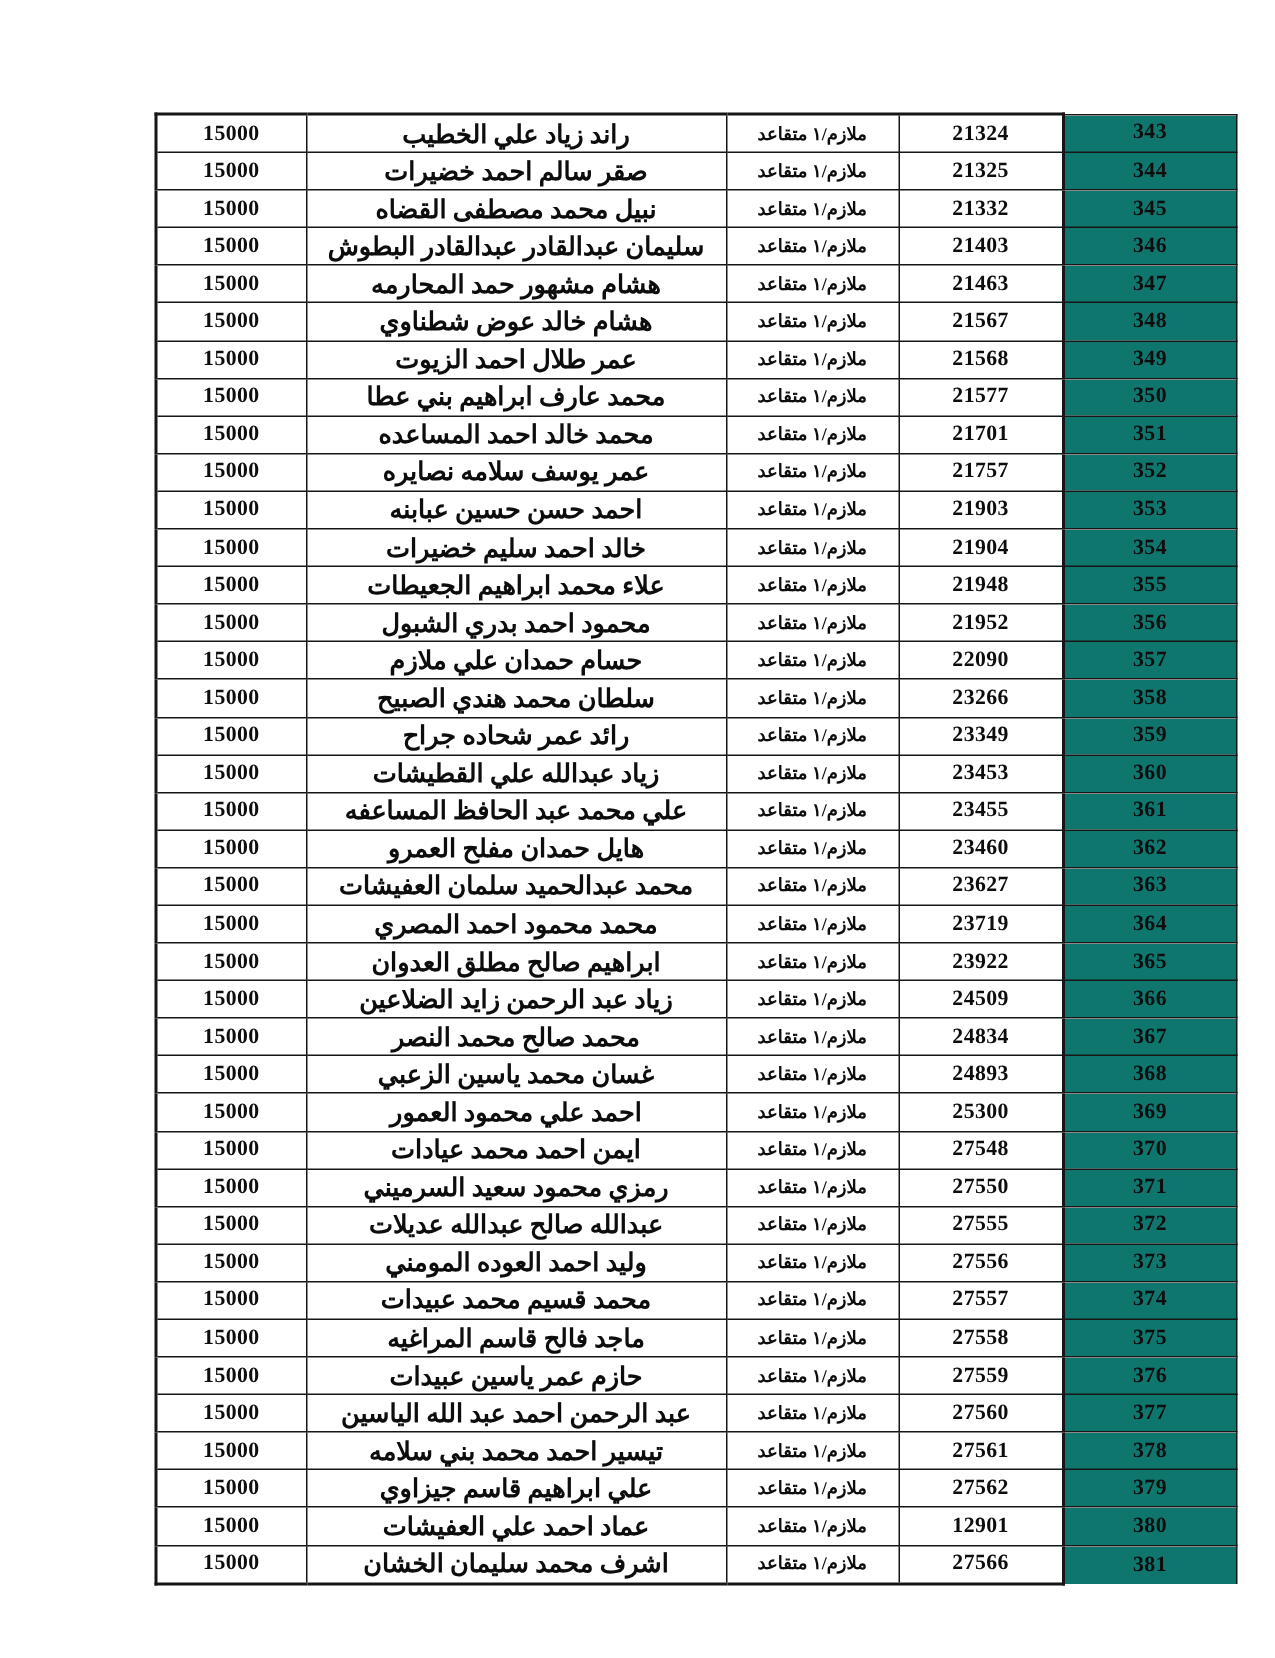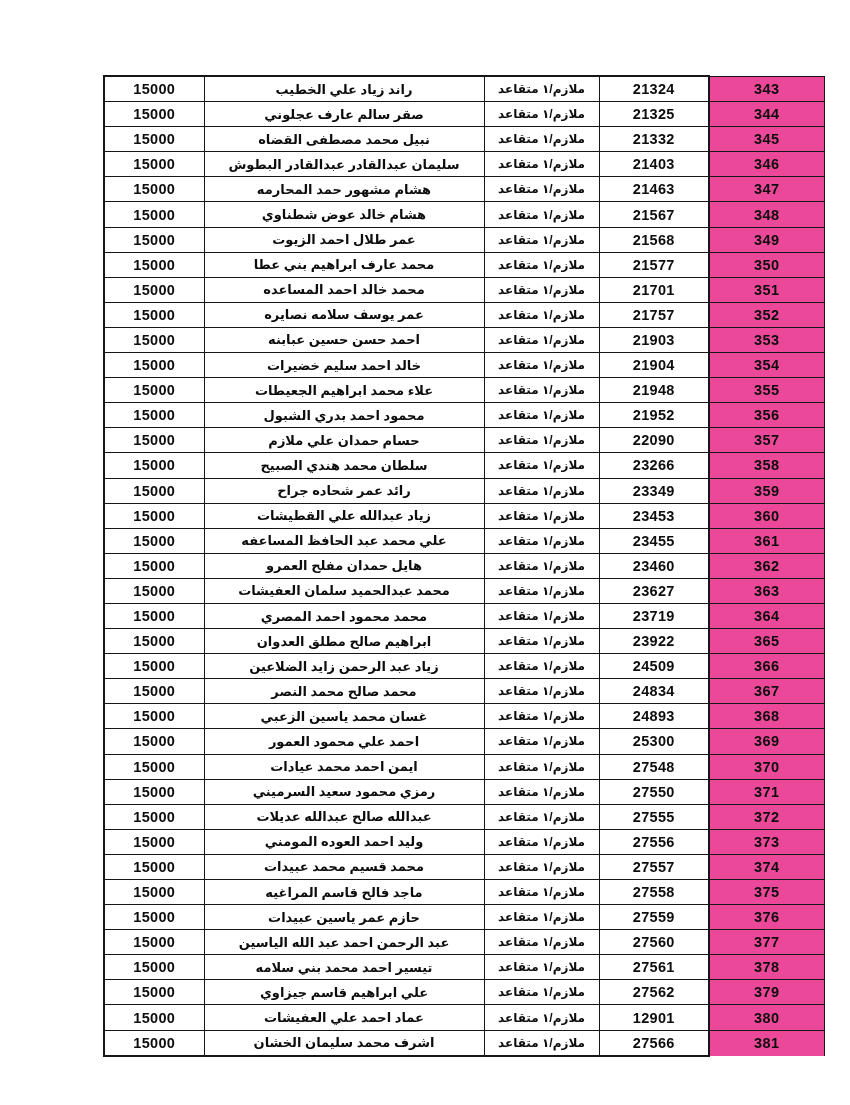--- a/index.html
+++ b/index.html
@@ -9,20 +9,21 @@
     height: 1105px;
     background: #ffffff;
     overflow: hidden;
     font-family: "Liberation Sans", "DejaVu Sans", sans-serif;
   }
   .page {
     position: relative;
     width: 850px;
     height: 1105px;
     background: #ffffff;
+    font-family: Liberation Serif, serif;
   }
   table.roster {
     position: absolute;
     left: 103px;
     top: 75px;
     width: 720px;
     border-collapse: collapse;
     table-layout: fixed;
   }
   table.roster td {
@@ -40,33 +41,33 @@
   table.roster td.cell-amount { border-left-width: 2px; }
   table.roster td.cell-id { border-right-width: 2px; }
   table.roster tr:first-child td:not(.cell-seq) { border-top-width: 2px; }
   table.roster tr:last-child td:not(.cell-seq) { border-bottom-width: 2px; }
 
   .cell-amount {
     font-size: 14.5px;
     letter-spacing: 0.3px;
   }
   .cell-name {
-    font-size: 13px;
+    font-size: 17px;
     direction: rtl;
   }
   .cell-rank {
     font-size: 12px;
     direction: rtl;
   }
   .cell-id {
     font-size: 14.5px;
     letter-spacing: 0.3px;
   }
   .cell-seq {
-    background: #ec4899;
+    background: #0f766e;
     color: #ffffff;
     font-size: 14.5px;
     letter-spacing: 0.4px;
     border-top: none;
     border-right: 2px solid #3a62a8;
     border-bottom: 2px solid #ccd9f0;
     border-left: 1px solid #161616;
     margin-left: 14px;
   }
   table.roster tr:last-child td.cell-seq { border-bottom: none; }
@@ -86,21 +87,21 @@
     <tbody>
         <tr>
           <td class="cell-amount">15000</td>
           <td class="cell-name">راند زياد علي الخطيب</td>
           <td class="cell-rank">ملازم/١ متقاعد</td>
           <td class="cell-id">21324</td>
           <td class="cell-seq">343</td>
         </tr>
         <tr>
           <td class="cell-amount">15000</td>
-          <td class="cell-name">صقر سالم عارف عجلوني</td>
+          <td class="cell-name">صقر سالم احمد خضيرات</td>
           <td class="cell-rank">ملازم/١ متقاعد</td>
           <td class="cell-id">21325</td>
           <td class="cell-seq">344</td>
         </tr>
         <tr>
           <td class="cell-amount">15000</td>
           <td class="cell-name">نبيل محمد مصطفى القضاه</td>
           <td class="cell-rank">ملازم/١ متقاعد</td>
           <td class="cell-id">21332</td>
           <td class="cell-seq">345</td>

